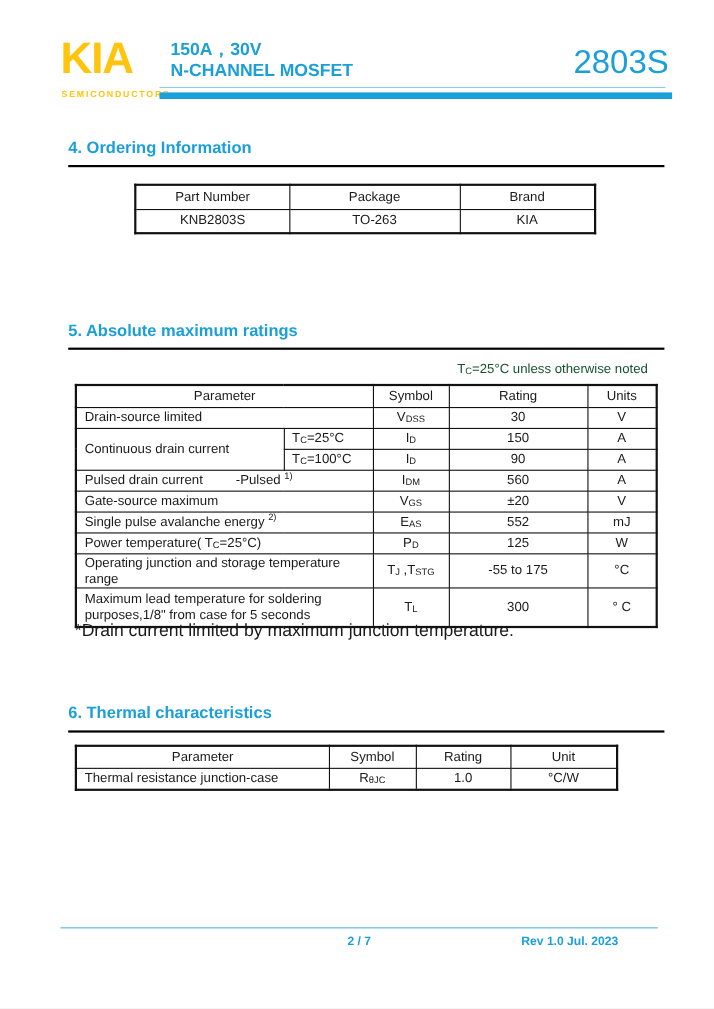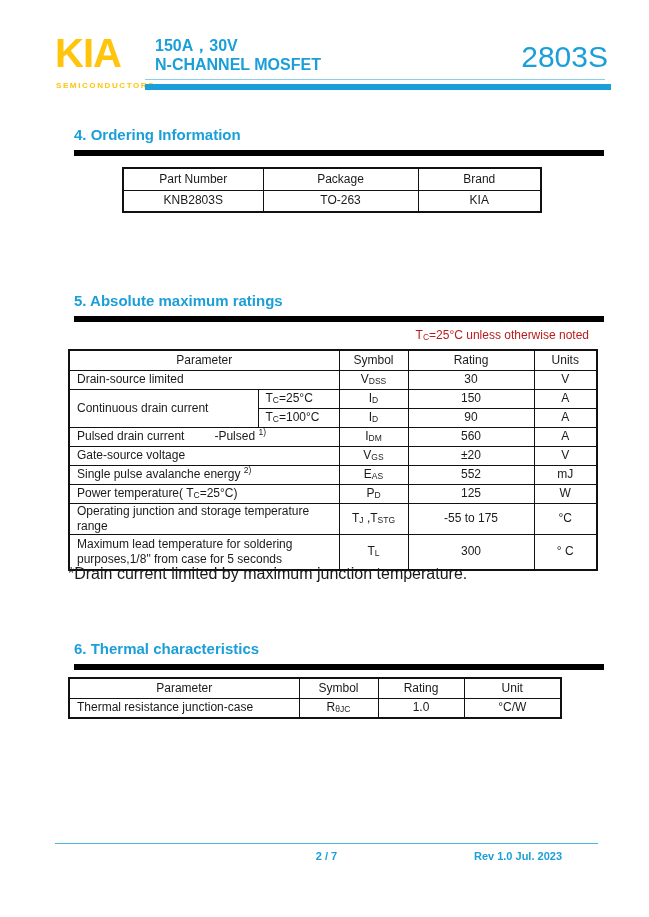--- a/index.html
+++ b/index.html
@@ -37,28 +37,28 @@
     height:1px;background:#8ecdea;
   }
   .rule-thick{
     position:absolute;left:145px;right:38px;top:84px;
     height:6px;background:#1b9fd8;
   }
   
   .sec-head{
     position:absolute;left:62px;right:45px;
     font-size:15px;font-weight:bold;color:#1b9fd8;
-    padding-bottom:7px;border-bottom:6px solid #000000;margin-left:12px;
+    padding-bottom:7px;border-bottom:2px solid #000000;
   }
   .sec-ordering{top:126px;}
   .sec-absmax{top:292px;}
   .sec-thermal{top:640px;}
   .cond-note{
     position:absolute;right:60px;top:328px;
-    font-size:12px;color:#b91c1c;text-align:right;
+    font-size:12px;color:#14532d;text-align:right;
   }
   .footnote{
     position:absolute;left:68px;top:565px;
     font-size:16px;color:#1a1a1a;
   }
   
   table{border-collapse:collapse;table-layout:fixed;position:absolute;background:#fff;border:2px solid #111;}
   td{
     border:1.5px solid #111;
     font-size:12px;color:#1a1a1a;
@@ -165,21 +165,21 @@
       <td>90</td>
       <td>A</td>
     </tr>
     <tr>
       <td colspan="2" class="ltext"><span>Pulsed drain current</span><span class="gap-left">-Pulsed </span><sup>1)</sup></td>
       <td><span>I</span><sub>DM</sub></td>
       <td>560</td>
       <td>A</td>
     </tr>
     <tr>
-      <td colspan="2" class="ltext">Gate-source voltage</td>
+      <td colspan="2" class="ltext">Gate-source maximum</td>
       <td><span>V</span><sub>GS</sub></td>
       <td>±20</td>
       <td>V</td>
     </tr>
     <tr>
       <td colspan="2" class="ltext"><span>Single pulse avalanche energy </span><sup>2)</sup></td>
       <td><span>E</span><sub>AS</sub></td>
       <td>552</td>
       <td>mJ</td>
     </tr>

